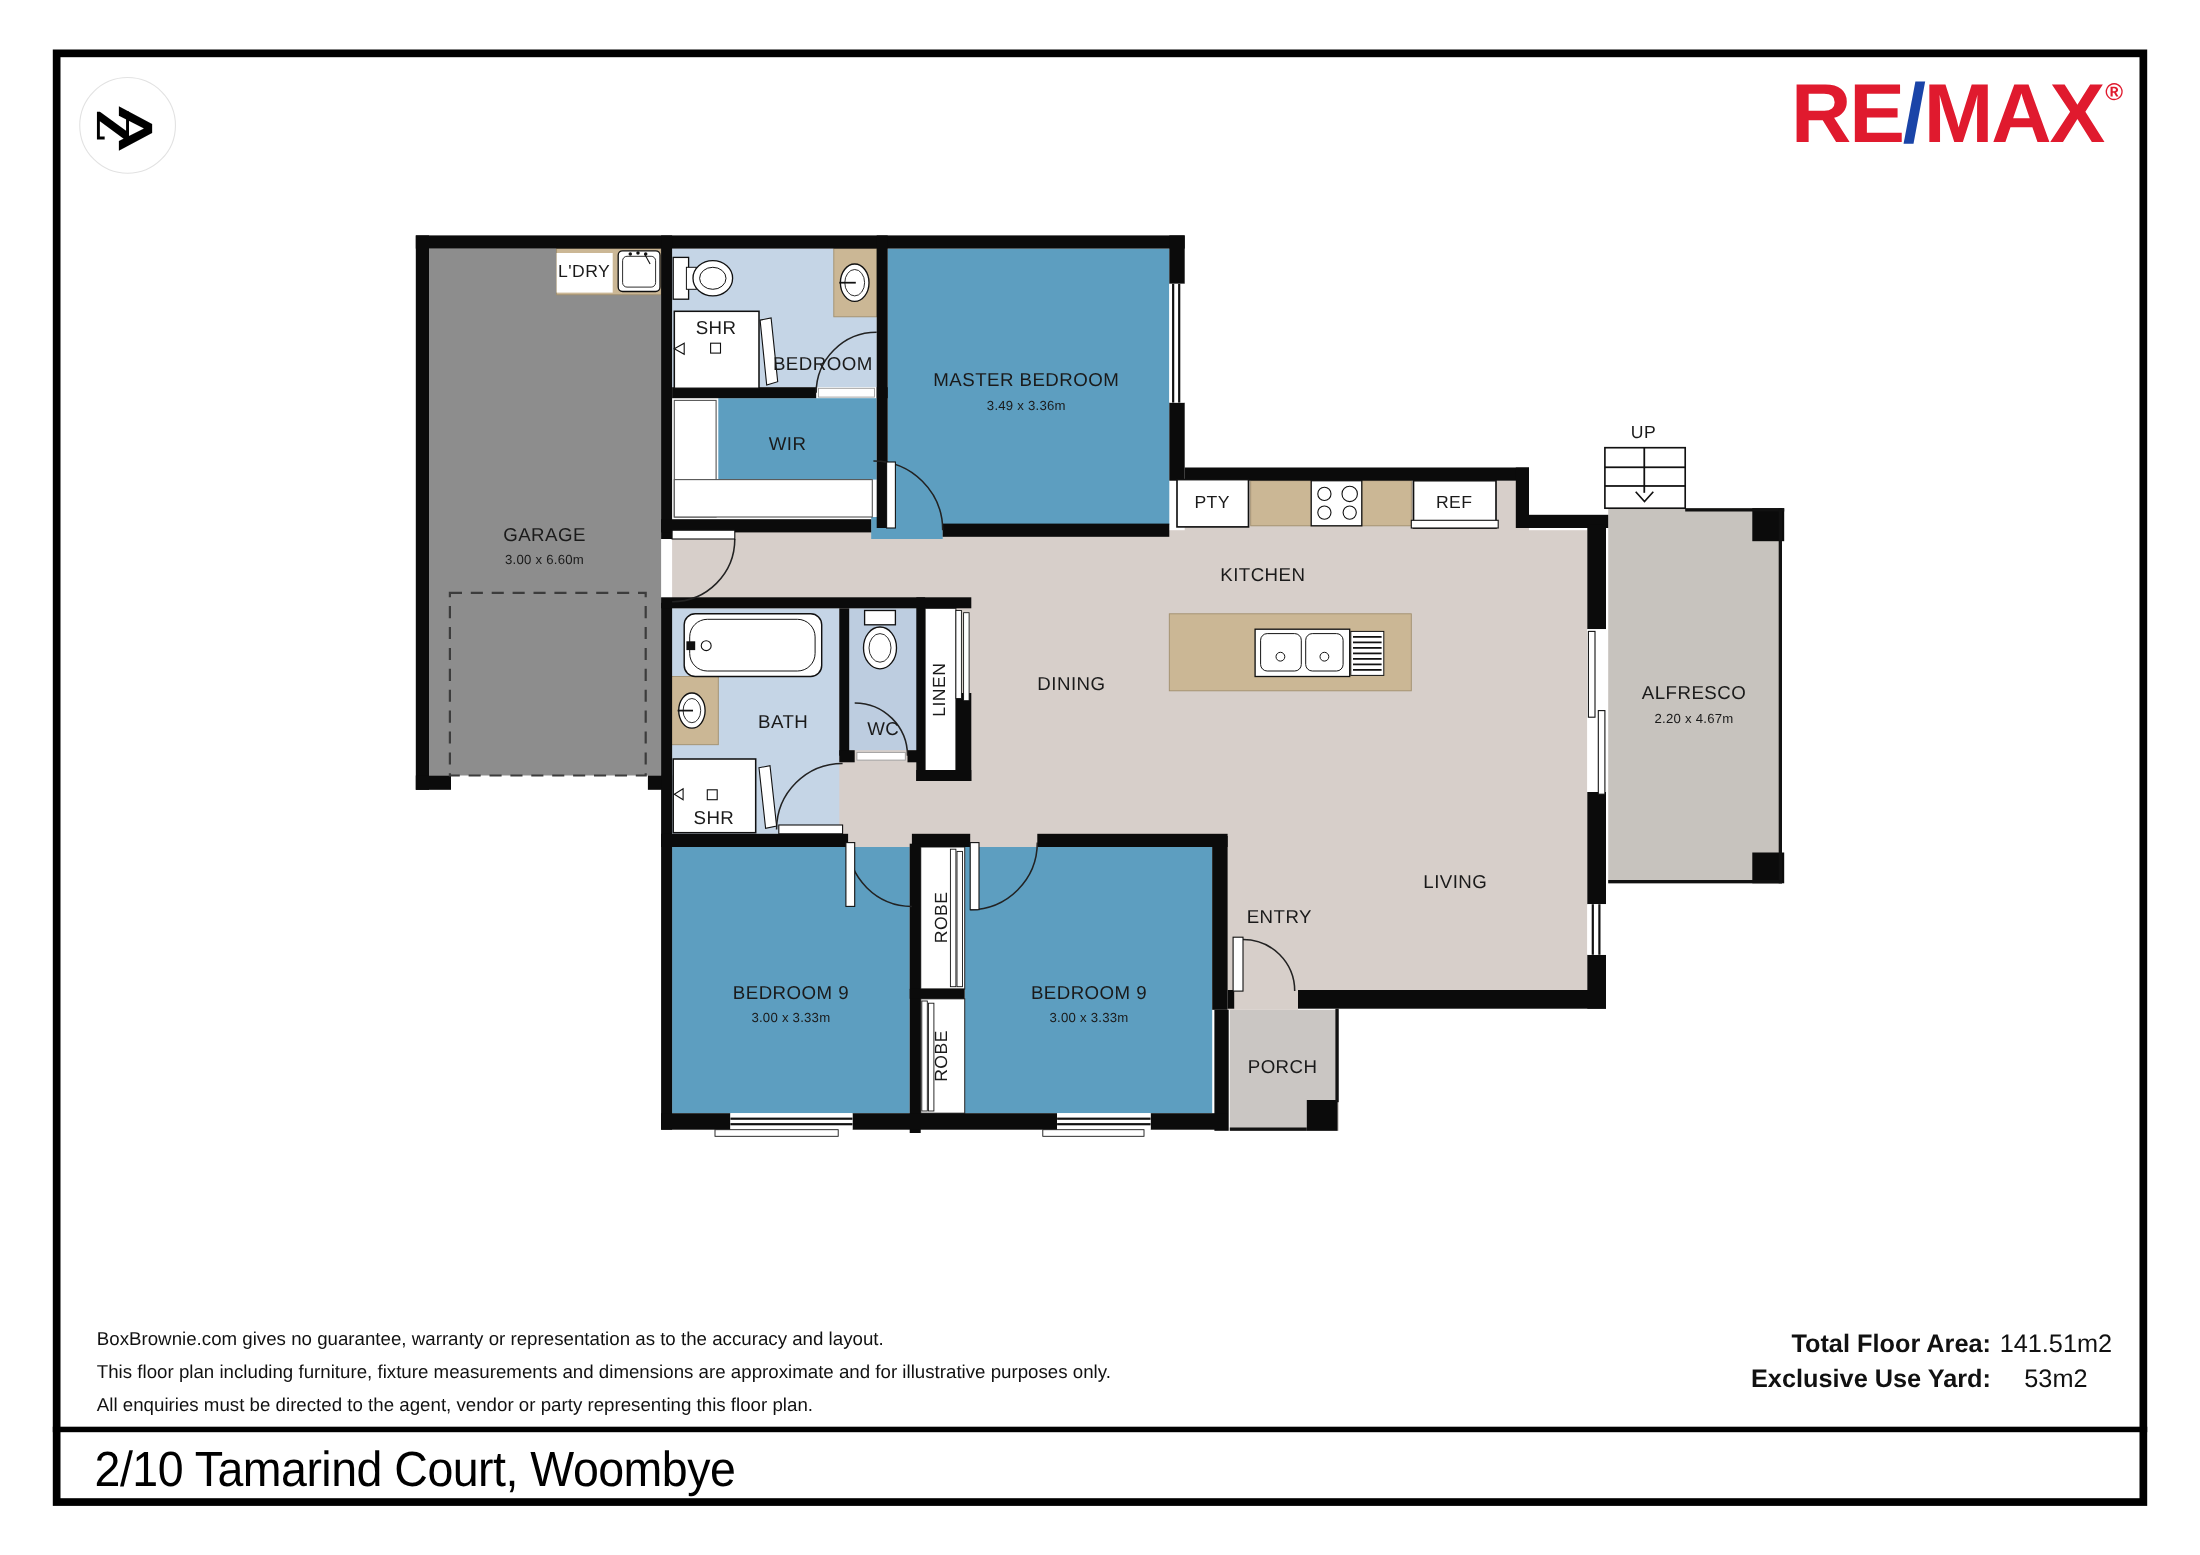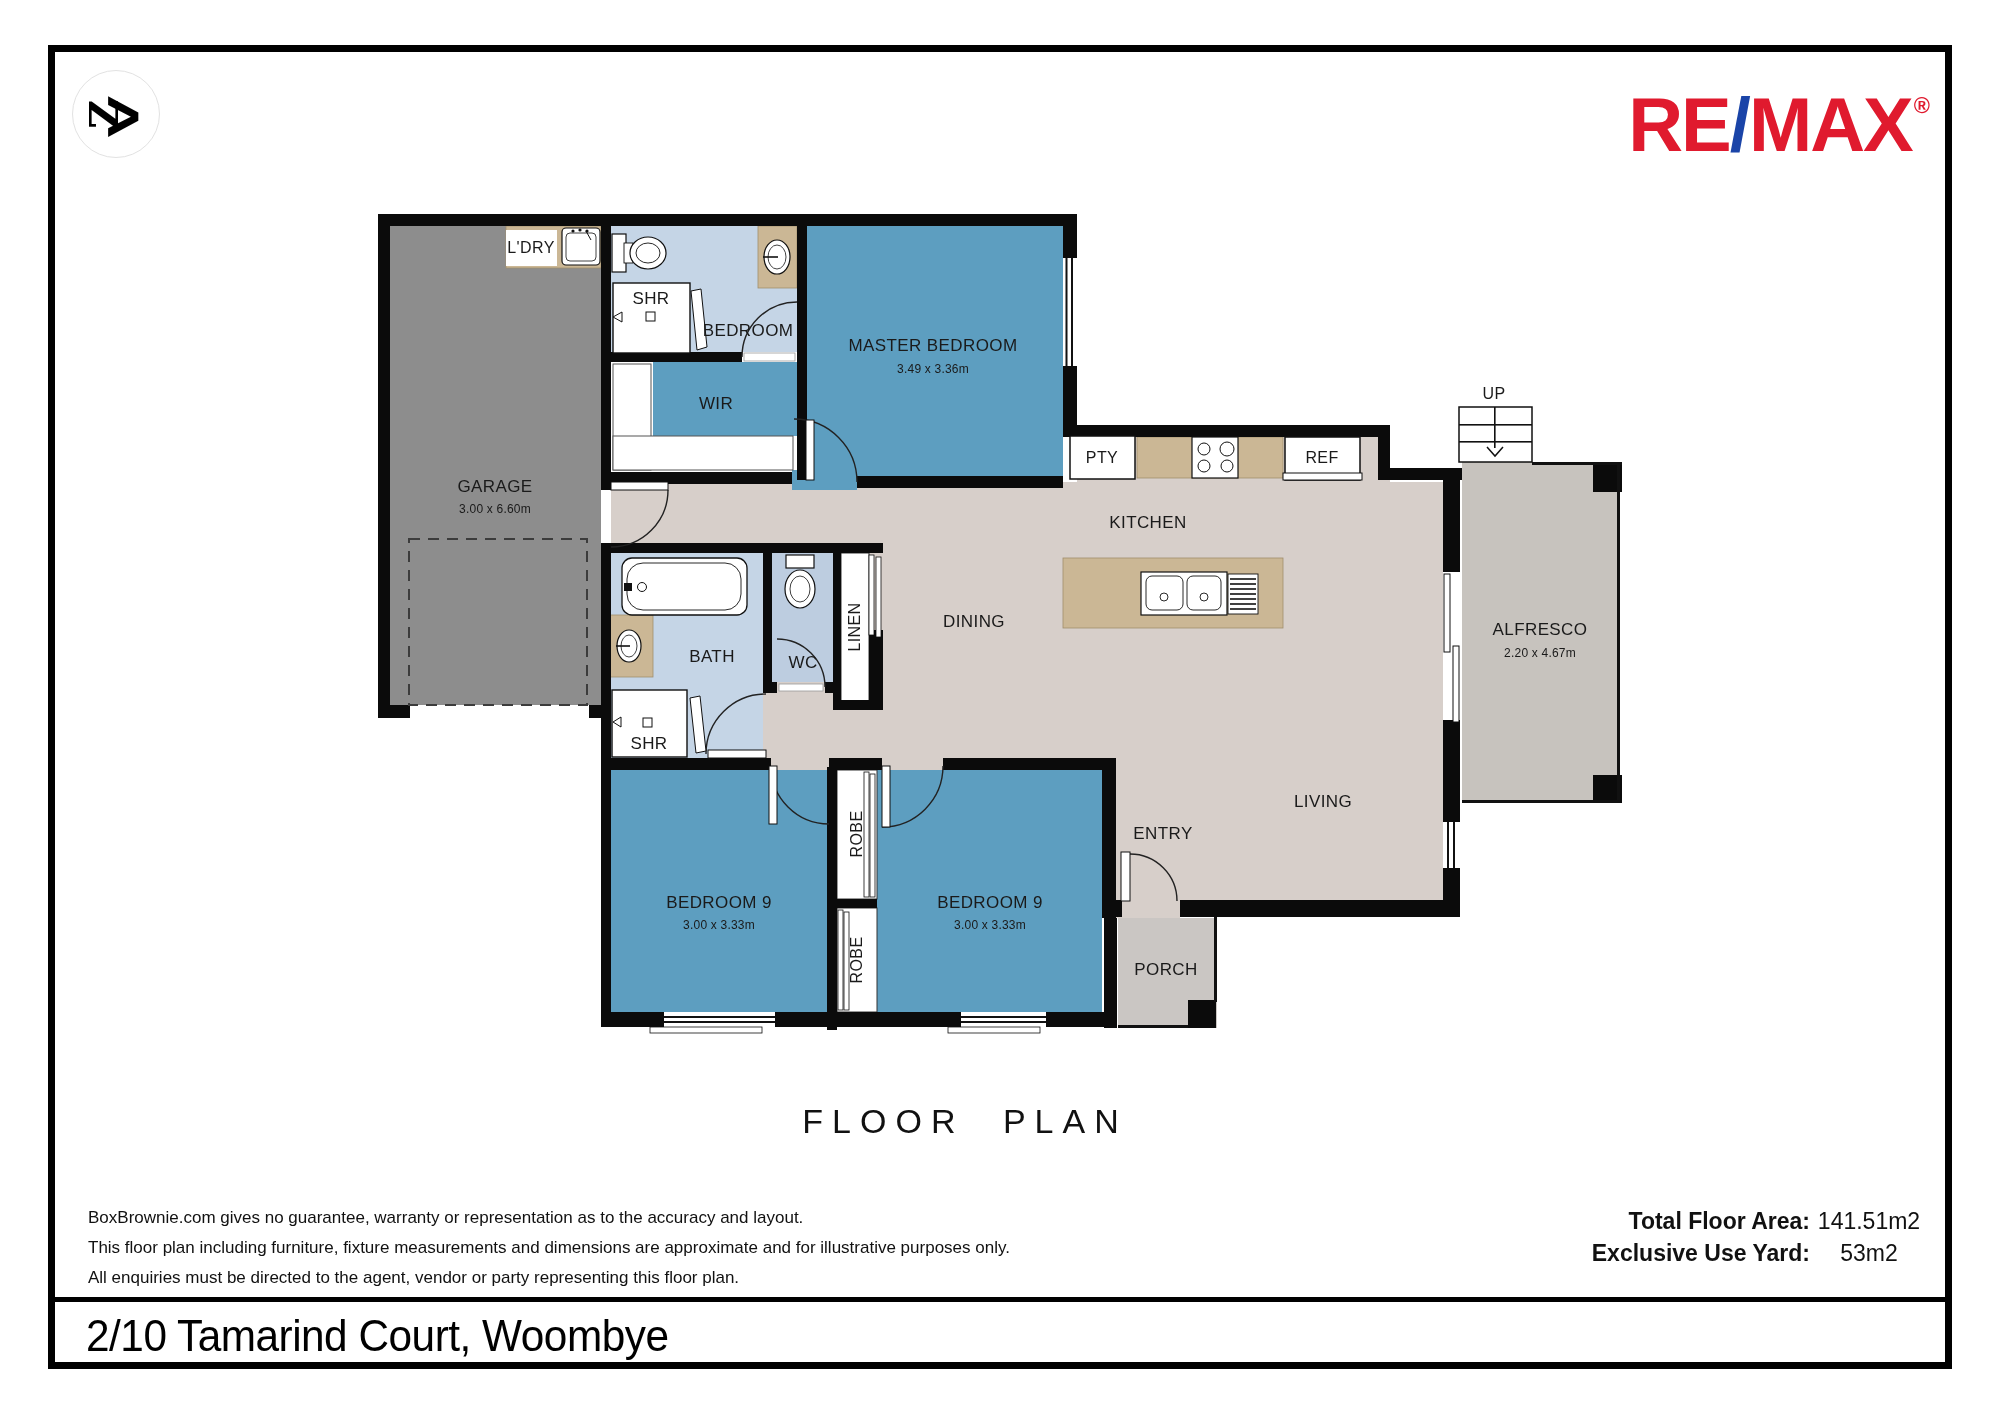--- a/index.html
+++ b/index.html
@@ -7,21 +7,21 @@
   .frame{position:absolute;left:48px;top:45px;width:1904px;height:1324px;border:7px solid #000;box-sizing:border-box;}
   .separator{position:absolute;left:48px;top:1297px;width:1904px;height:5px;background:#000;}
   .plan-svg{position:absolute;left:0;top:0;}
   .lbl{position:absolute;transform:translate(-50%,-50%);font-size:17px;color:#1a1a1a;letter-spacing:.4px;white-space:nowrap;}
   .lbl.dim{font-size:12px;letter-spacing:.2px;}
   .lbl.small{font-size:16px;}
   .lbl.vert{transform:translate(-50%,-50%) rotate(-90deg);}
   .logo{position:absolute;left:72px;top:70px;width:86px;height:86px;border:1px solid #e2e2e2;border-radius:50%;display:flex;align-items:center;justify-content:center;background:#fff;}
   .logo .z{font-family:"DejaVu Serif",serif;font-size:40px;font-weight:bold;color:#000;transform:rotate(-90deg);margin-right:-10px;}
   .logo .chev{font-family:"DejaVu Sans",sans-serif;font-size:46px;font-weight:bold;color:#000;transform:scale(1.05,1.55);margin-left:-4px;}
-  .remax{position:absolute;top:60px;right:70px;font-size:76px;font-weight:bold;letter-spacing:-2px;white-space:nowrap;margin-top:21px;}
+  .remax{position:absolute;top:60px;right:70px;font-size:76px;font-weight:bold;letter-spacing:-2px;white-space:nowrap;}
   .remax .red{color:#e01a2e;}
   .remax .blue{color:#1a44a8;}
   .remax .reg{font-size:22px;vertical-align:38px;letter-spacing:0;margin-left:2px;}
   .floor-title{position:absolute;left:965px;top:1121px;transform:translate(-50%,-50%);font-size:34px;letter-spacing:9px;word-spacing:20px;color:#111;white-space:nowrap;}
   .disclaimer{position:absolute;left:88px;top:1203px;font-size:17px;line-height:30px;color:#111;}
   .totals{position:absolute;right:72px;top:1205px;font-size:23px;color:#111;}
   .totals .row{display:flex;justify-content:flex-end;line-height:32px;}
   .totals .t-label{font-weight:bold;}
   .totals .t-value{width:118px;text-align:center;}
   .address{position:absolute;left:86px;top:1310px;font-size:45px;color:#000;transform-origin:left center;transform:scaleX(.94);letter-spacing:-.5px;white-space:nowrap;}
@@ -292,21 +292,20 @@
   <div class="lbl" style="left:1323px;top:802px">LIVING</div>
   <div class="lbl" style="left:1163px;top:834px">ENTRY</div>
   <div class="lbl" style="left:1166px;top:970px">PORCH</div>
   <div class="lbl vert small" style="left:857px;top:834px">ROBE</div>
   <div class="lbl vert small" style="left:857px;top:960px">ROBE</div>
   <div class="lbl" style="left:719px;top:903px">BEDROOM 9</div>
   <div class="lbl dim" style="left:719px;top:925px">3.00 x 3.33m</div>
   <div class="lbl" style="left:990px;top:903px">BEDROOM 9</div>
   <div class="lbl dim" style="left:990px;top:925px">3.00 x 3.33m</div>
 
-  <div class="floor-title">FLOOR PLAN</div>
 
   <div class="disclaimer">
     <div>BoxBrownie.com gives no guarantee, warranty or representation as to the accuracy and layout.</div>
     <div>This floor plan including furniture, fixture measurements and dimensions are approximate and for illustrative purposes only.</div>
     <div>All enquiries must be directed to the agent, vendor or party representing this floor plan.</div>
   </div>
 
   <div class="totals">
     <div class="row">
       <span class="t-label">Total Floor Area:</span>

